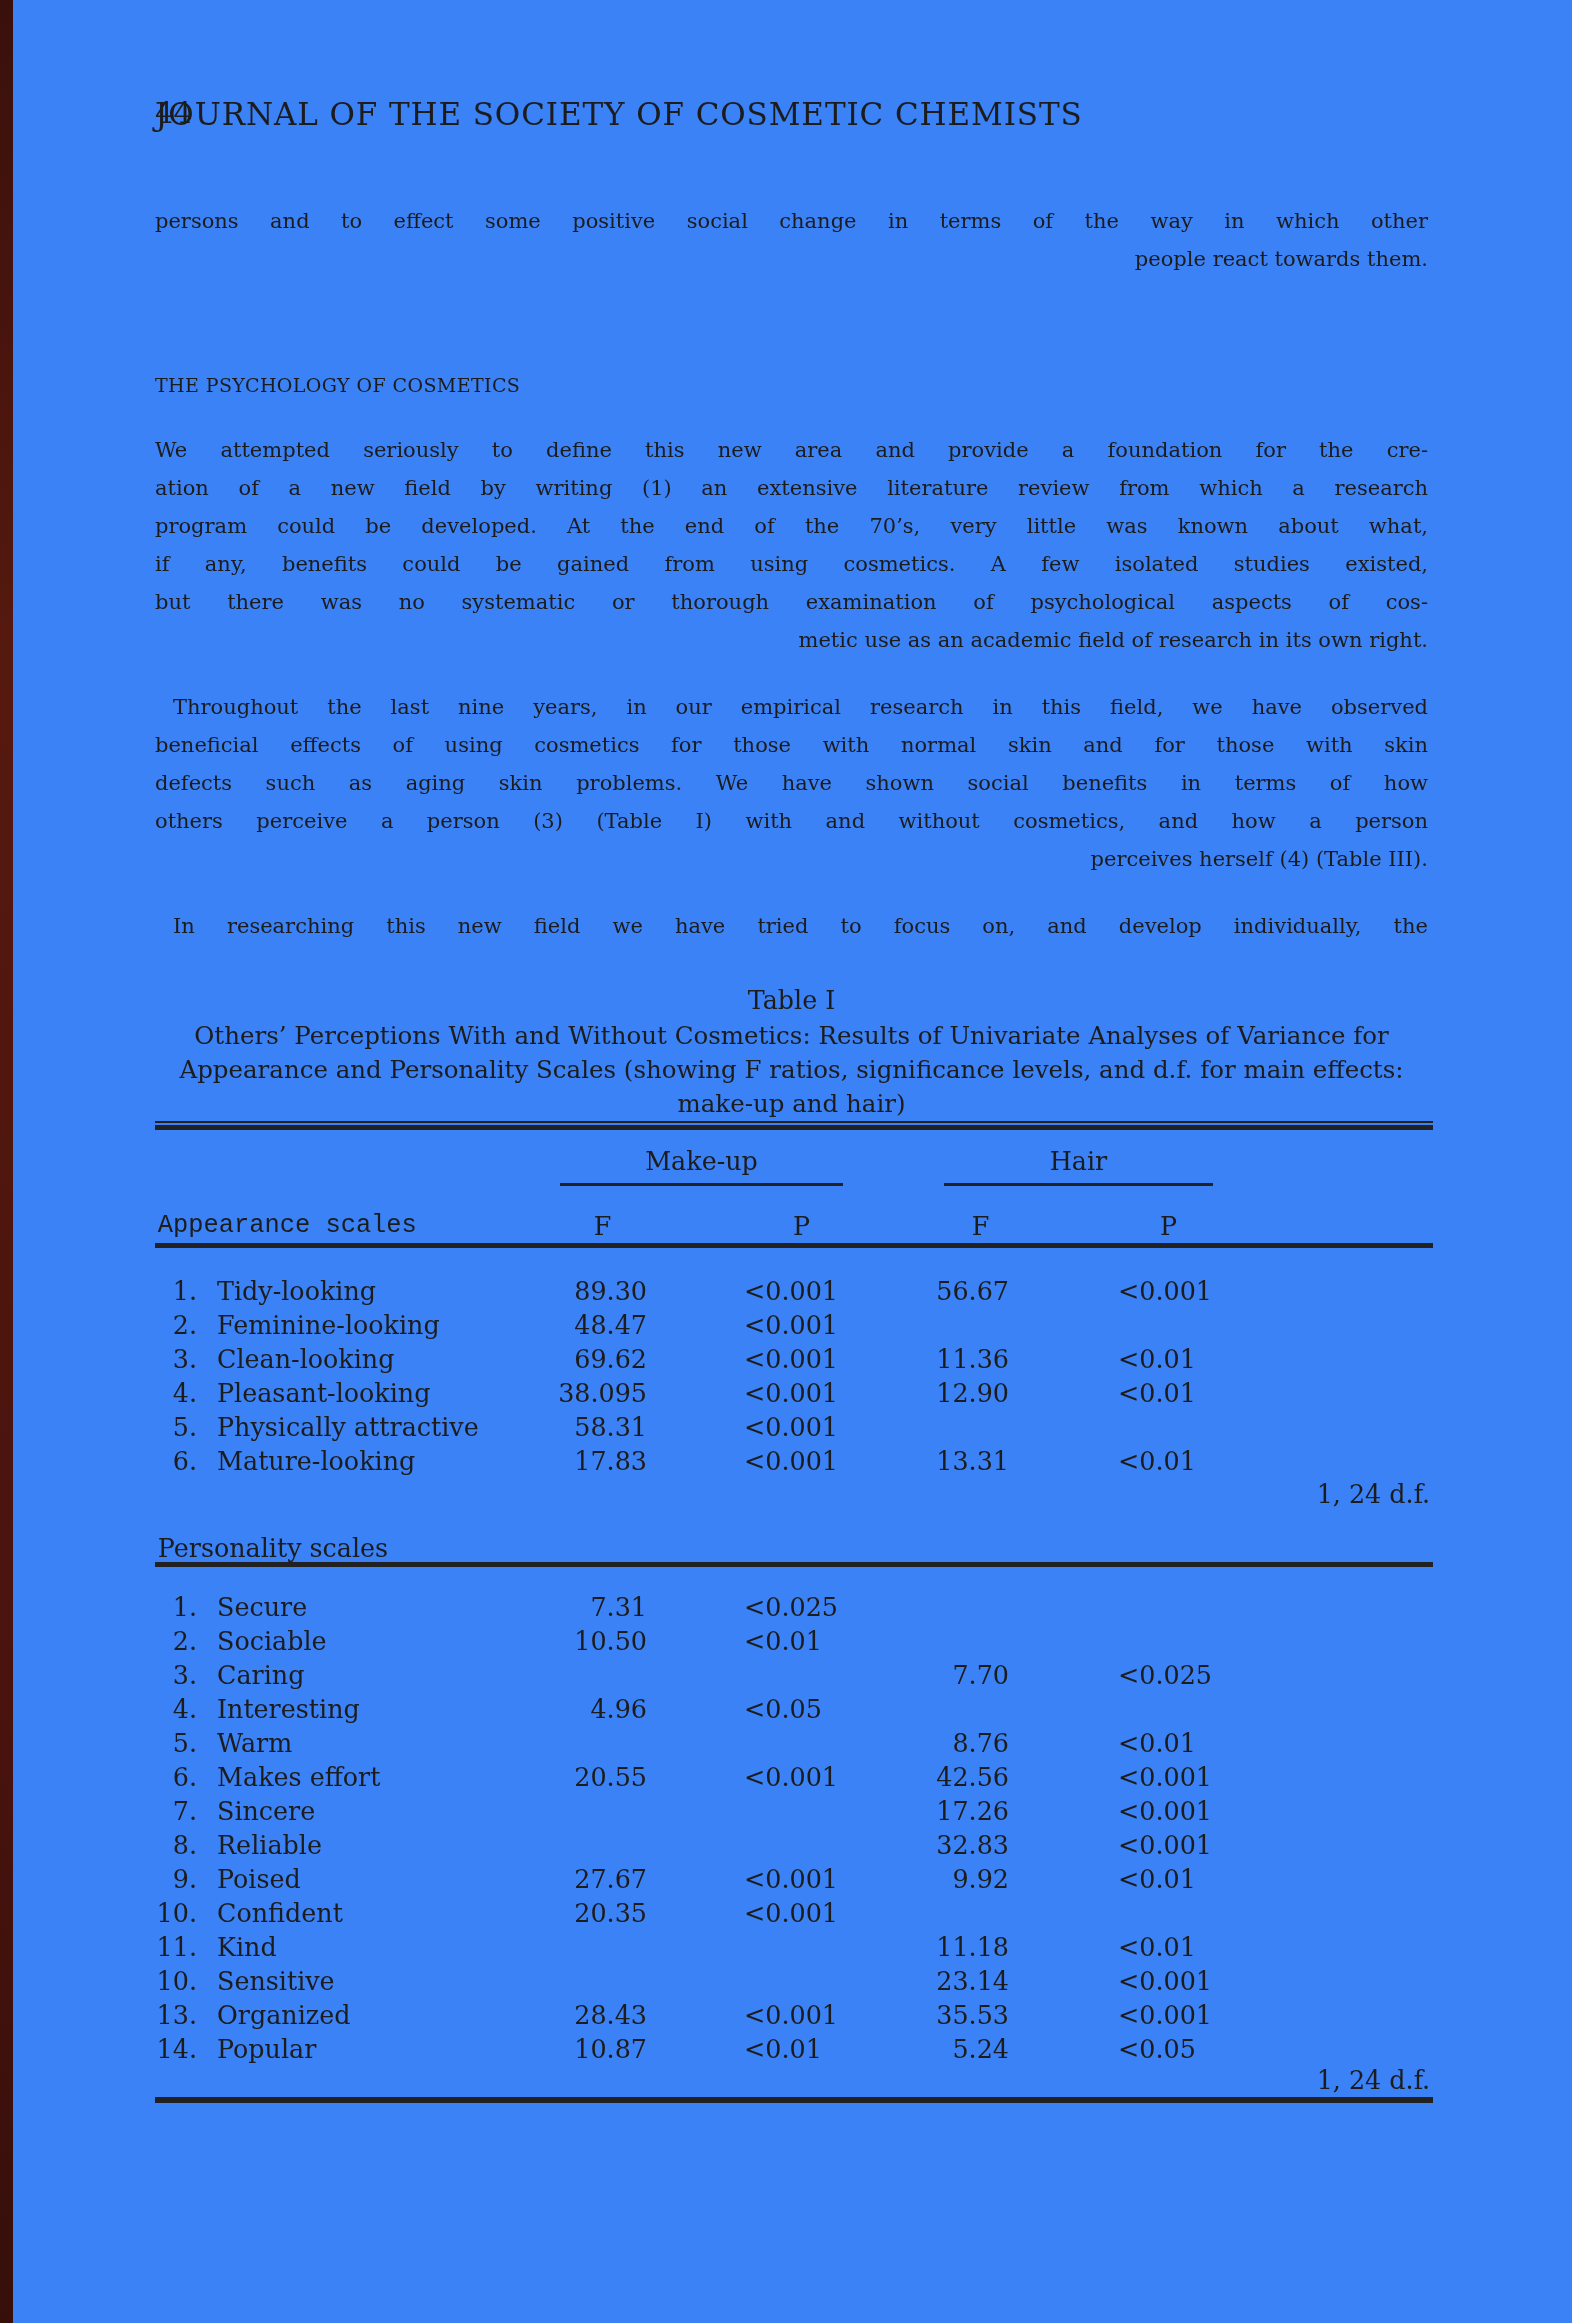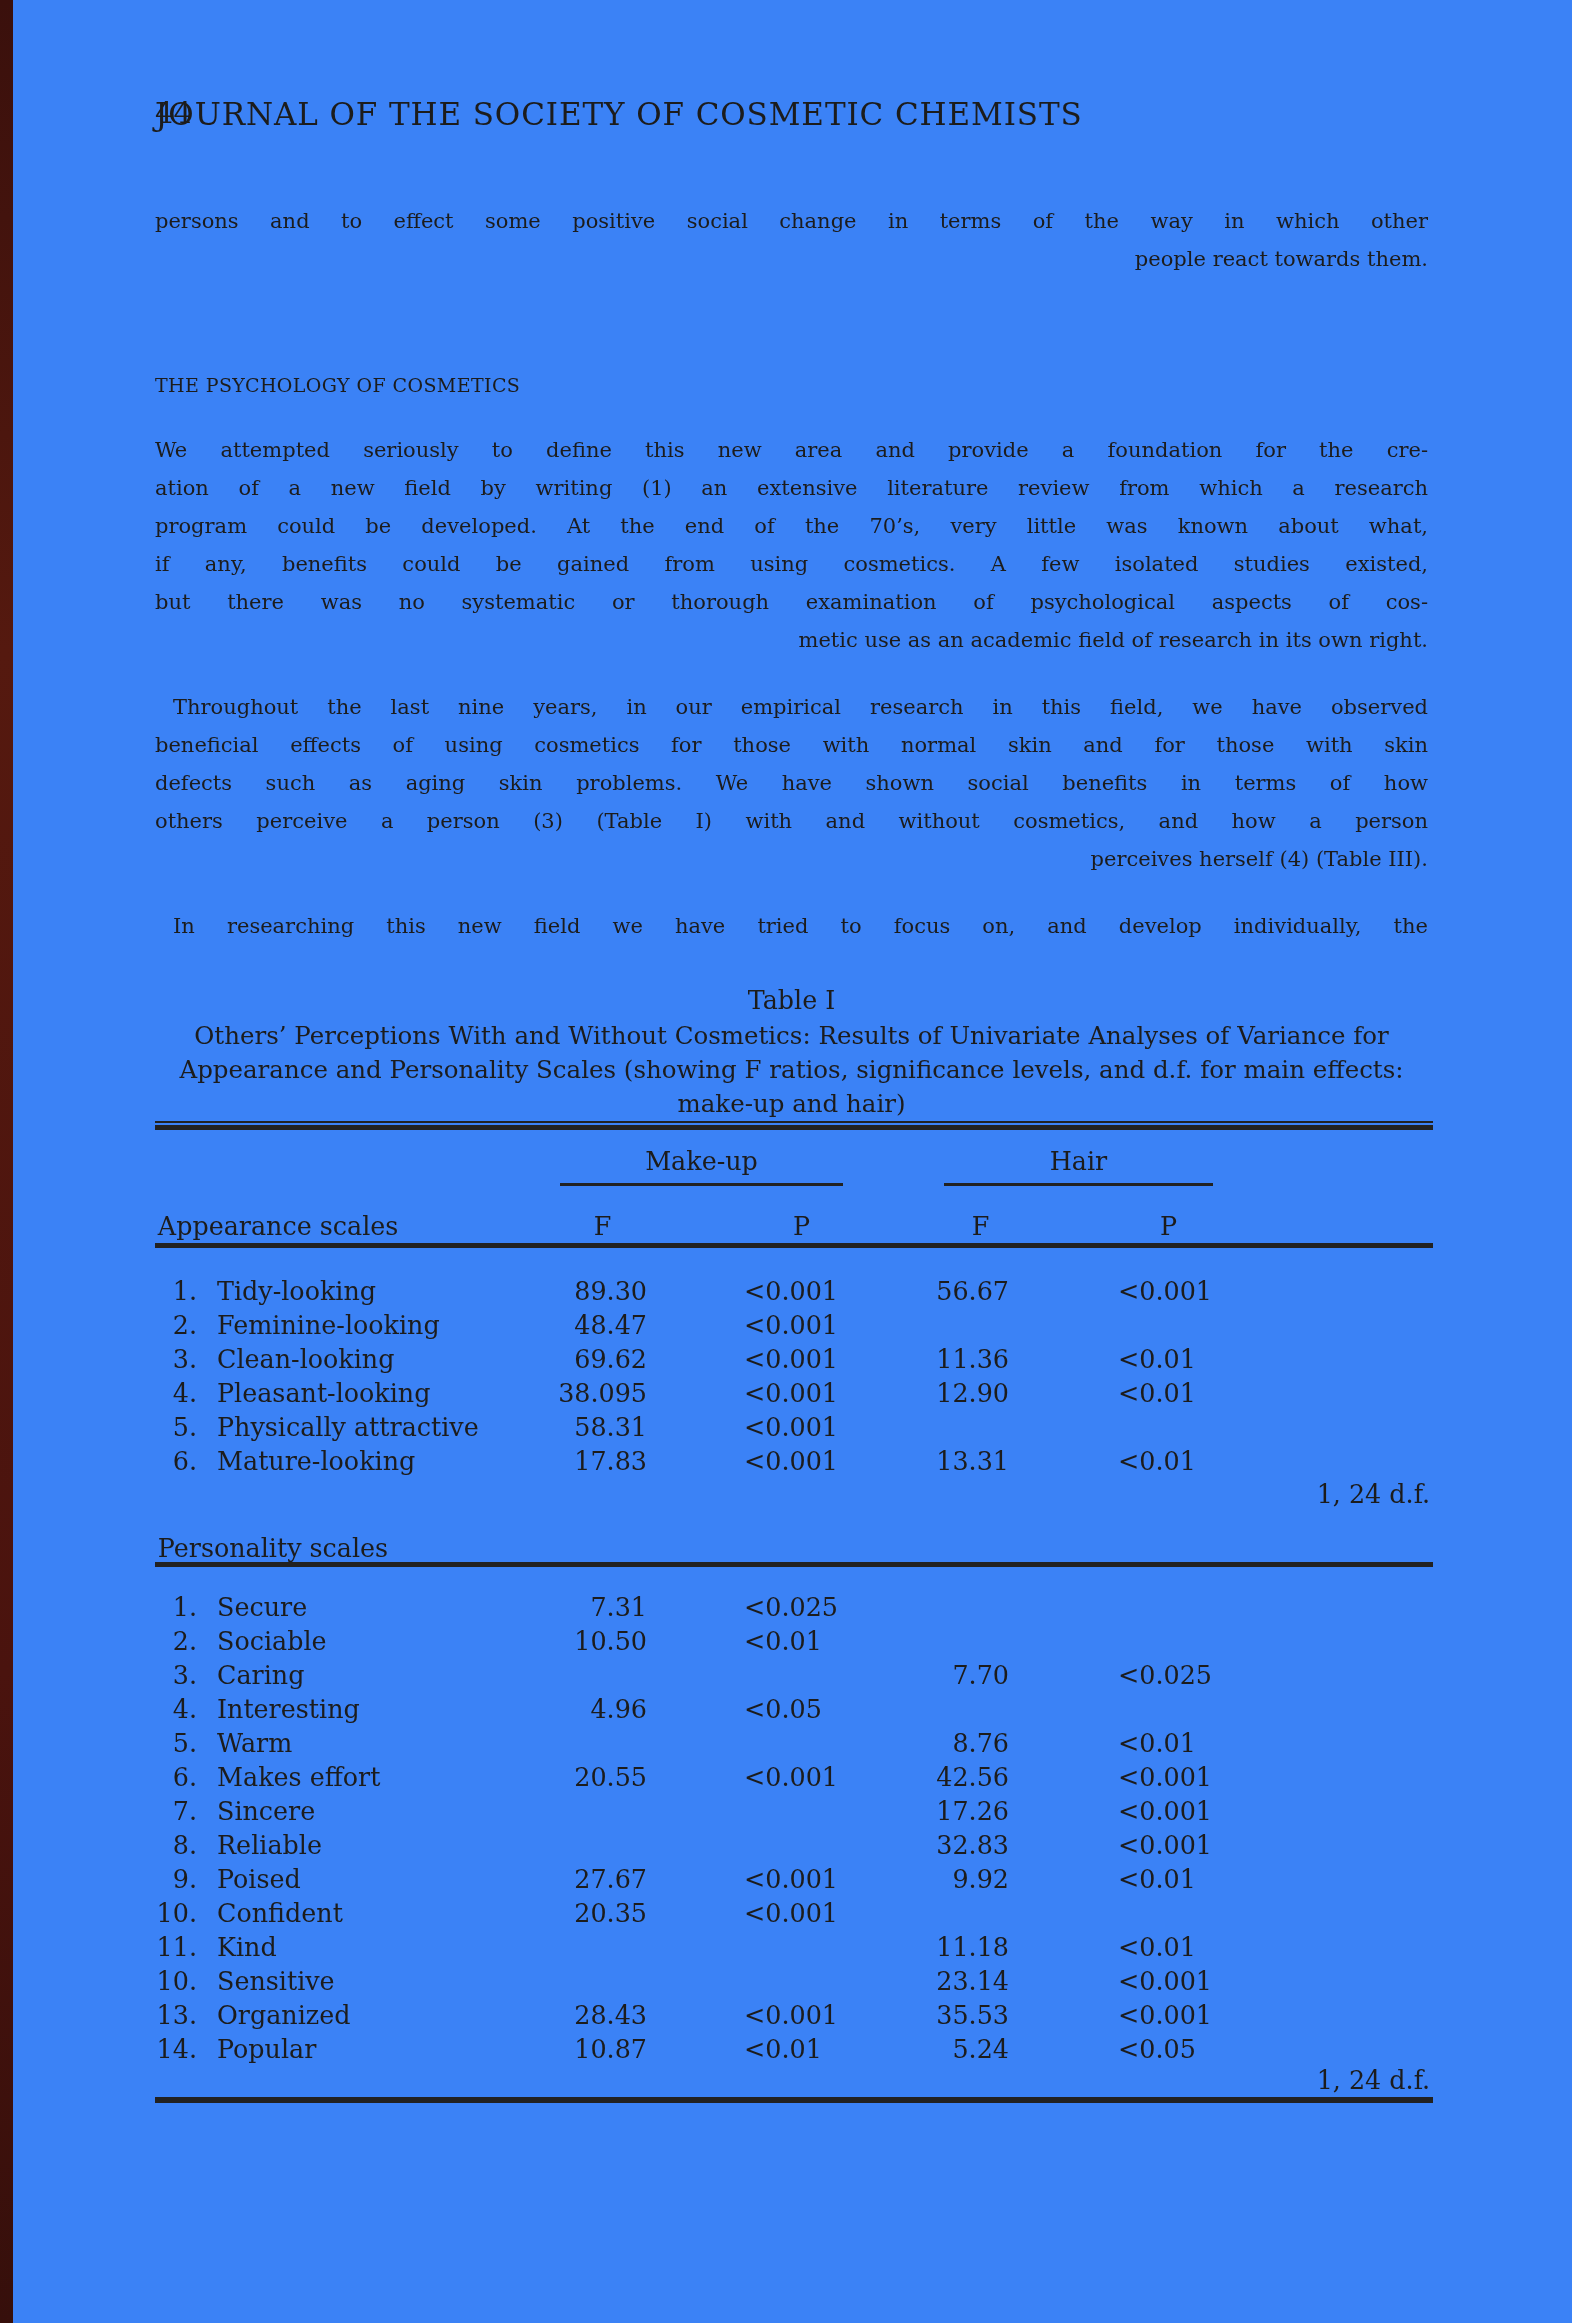--- a/index.html
+++ b/index.html
@@ -101,21 +101,21 @@
   <div class="abs content cap-label">Table I</div>
 
   <div class="abs tbl">
     <div class="rule-double" style="top:0;"></div>
 
     <div class="grp-label" style="left:405px;width:283px;">Make-up</div>
     <div class="grp-label" style="left:789px;width:269px;">Hair</div>
     <div class="grp-rule" style="top:62px;left:405px;width:283px;"></div>
     <div class="grp-rule" style="top:62px;left:789px;width:269px;"></div>
 
-    <div class="colhdr scale-hdr" style="top:89px;">Appearance scales</div>
+    <div class="colhdr scale-hdr" style="top:89px;font-family:Liberation Mono, monospace;">Appearance scales</div>
     <div class="colhdr hc" style="left:372px;">F</div>
     <div class="colhdr hc" style="left:571px;">P</div>
     <div class="colhdr hc" style="left:750px;">F</div>
     <div class="colhdr hc" style="left:938px;">P</div>
 
     <div class="rule" style="top:122px;height:4.7px;"></div>
 
     <div class="abs" style="left:0;top:153px;width:1278px;">
         <div class="trow">
           <span class="c-num">1.</span>

